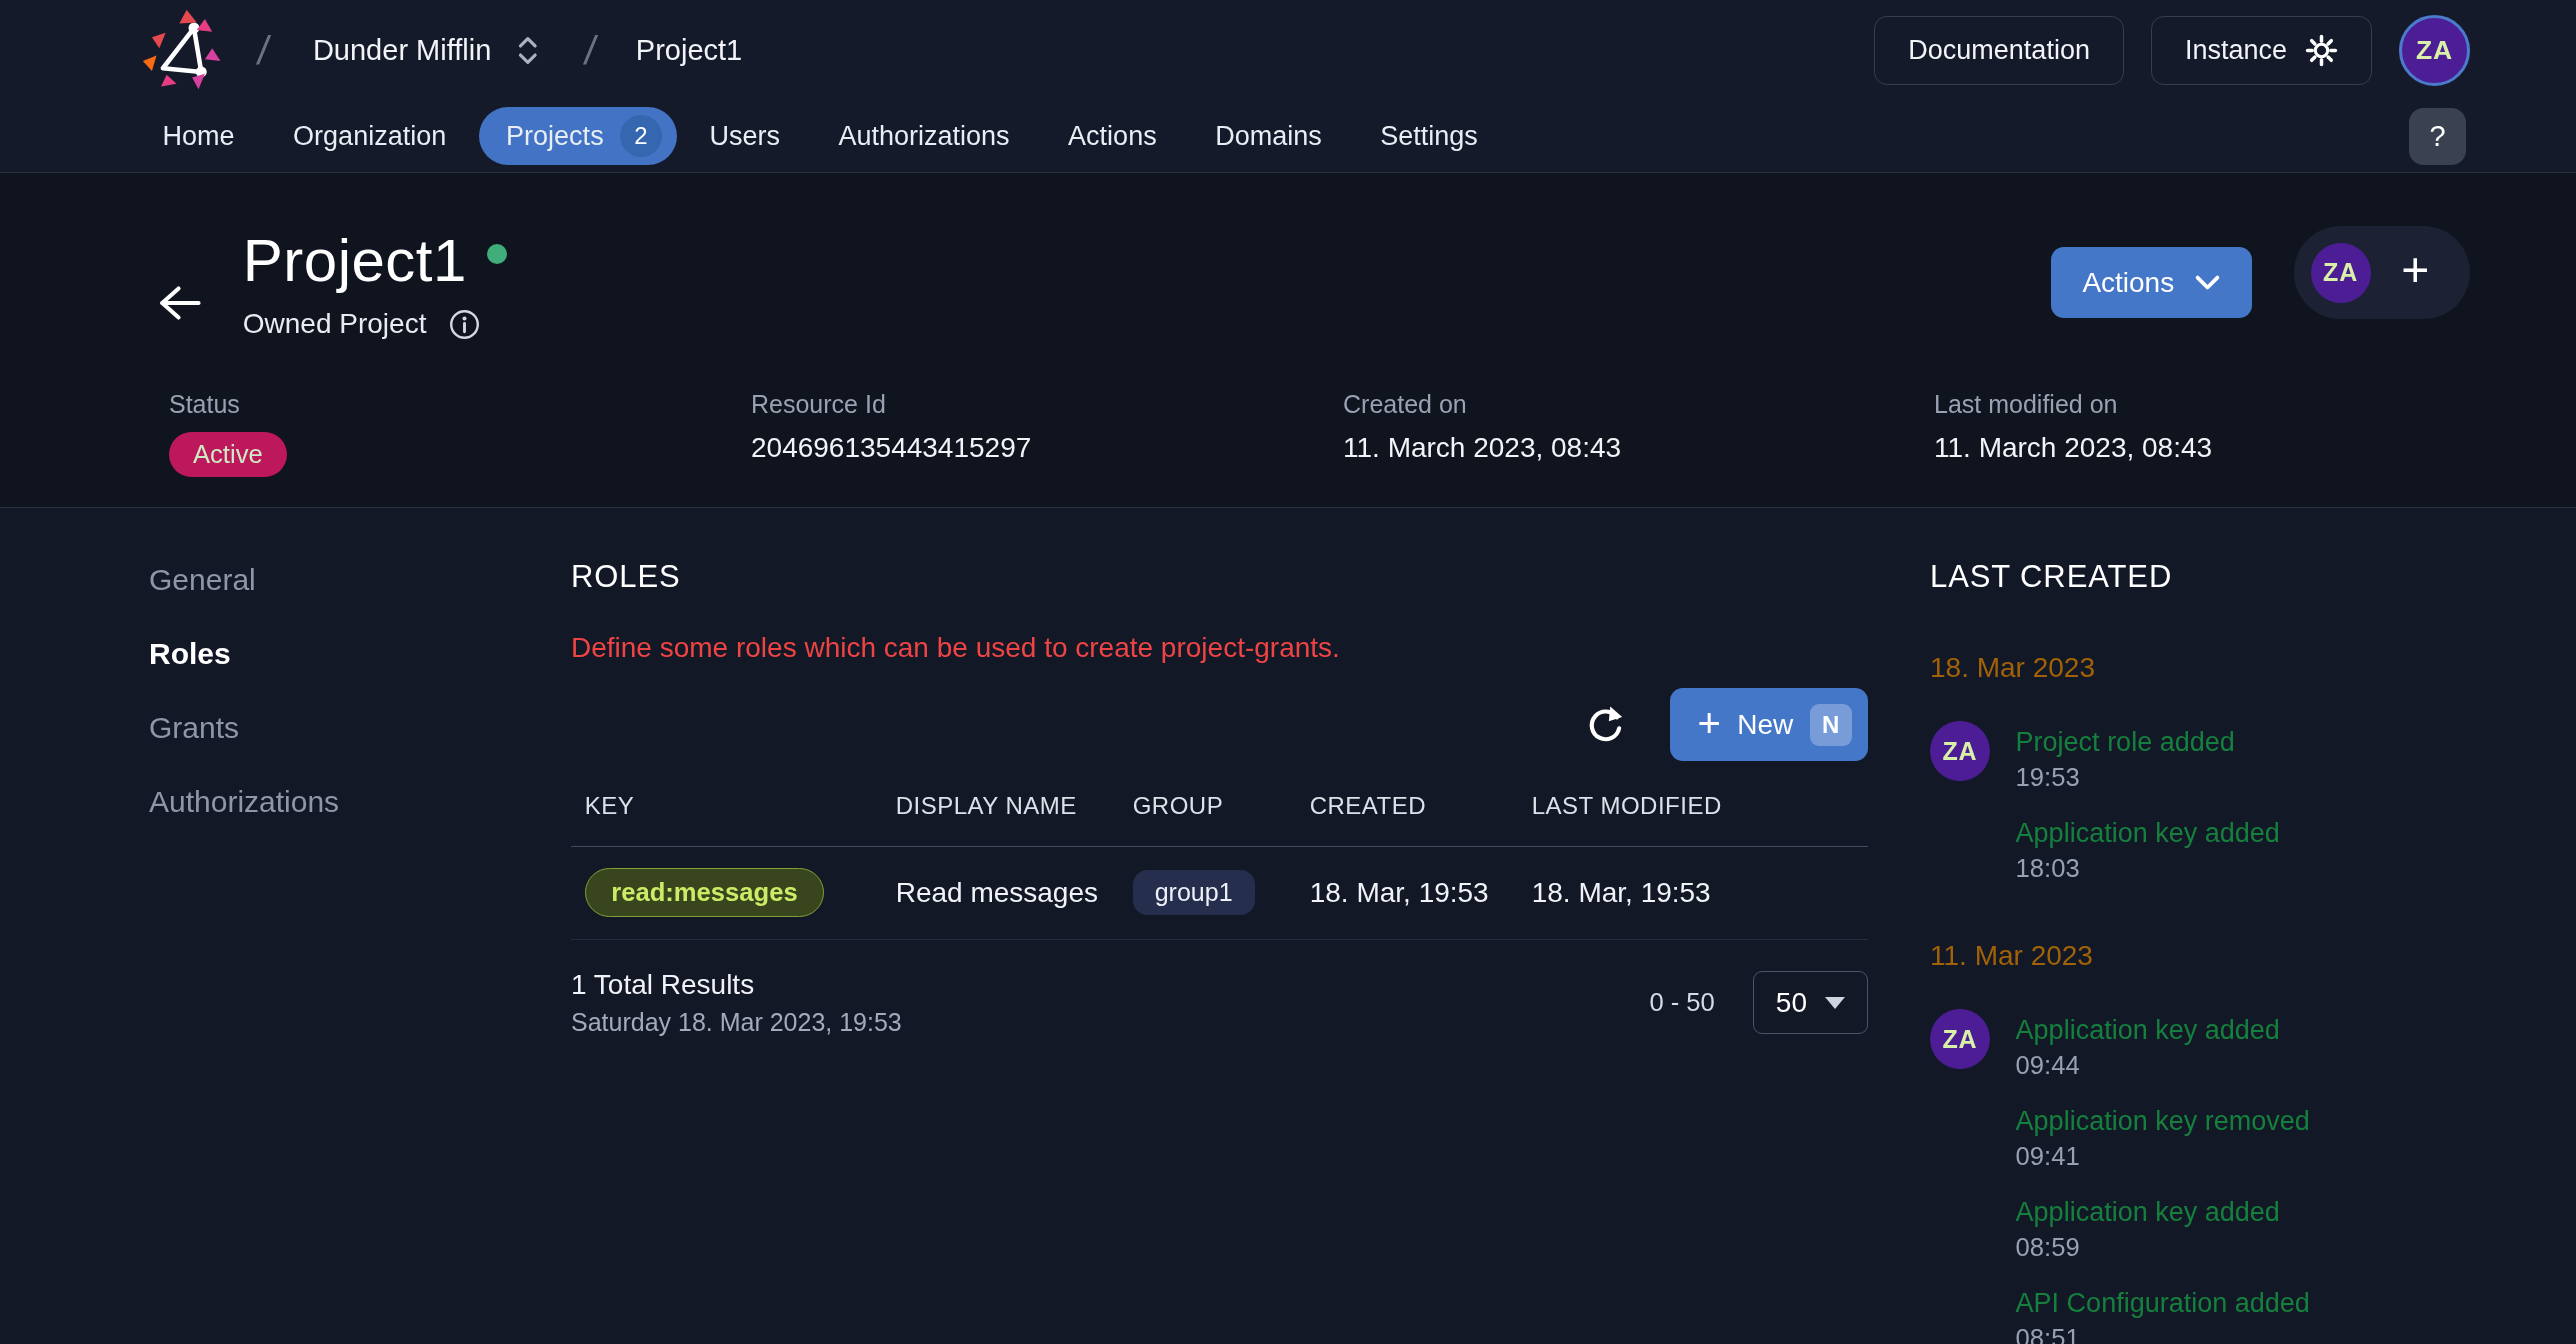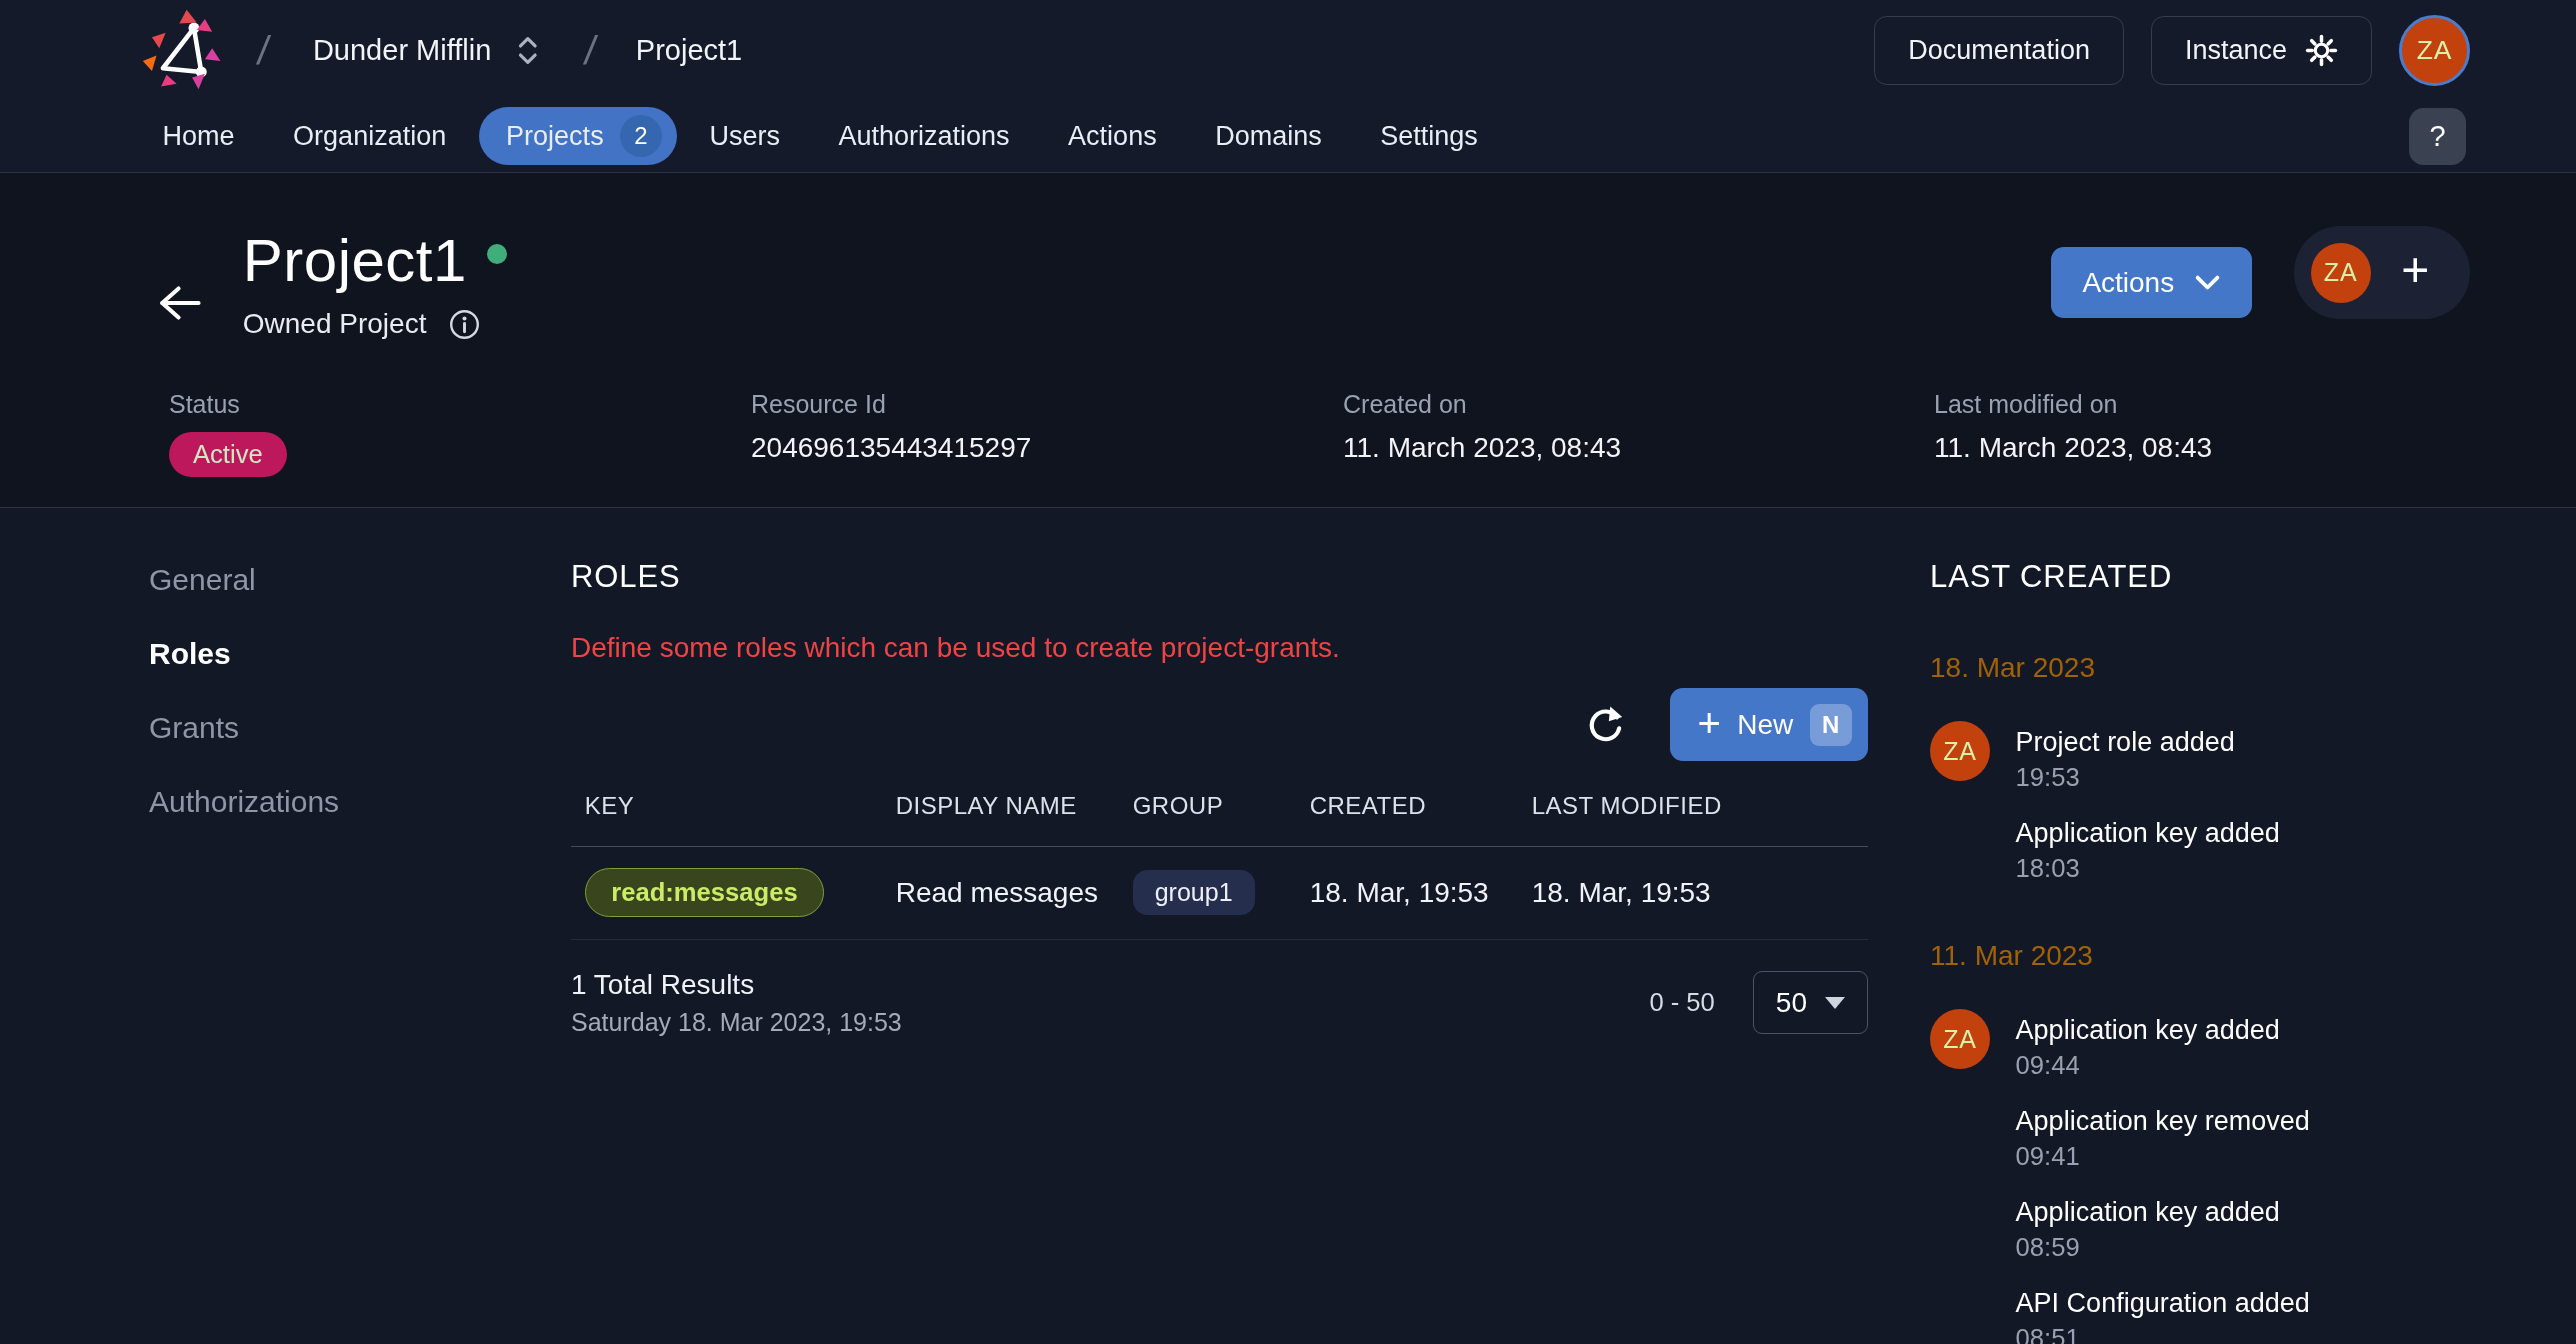--- a/index.html
+++ b/index.html
@@ -27,21 +27,21 @@
   }
   .crumb-project { font-size:29px; color:#f2f4f8; cursor:pointer; margin-left:9px; }
   .topbar-right { display:flex; align-items:center; gap:27px; }
   .chrome-btn {
     display:flex; align-items:center; gap:18px;
     background:transparent; border:1.8px solid #353d50; border-radius:12.8px;
     height:69px; padding:0 33px; color:#f2f4f8; font-size:27px; font-family:inherit; cursor:pointer;
   }
   .avatar {
     width:66px; height:66px; border-radius:50%;
-    background:#c2410c; color:#d9f0a8; font-weight:400;
+    background:#4c1d95; color:#d9f0a8; font-weight:700;
     display:flex; align-items:center; justify-content:center; font-size:26.5px; letter-spacing:0.9px;
   }
   .avatar.ringed { width:71px; height:71px; border:3.7px solid #4b7ccc; cursor:pointer; }
 
   
   .tabbar {
     height:73px; display:flex; align-items:center; padding:0 110px 0 137px;
     border-bottom:1.8px solid #2a3141; gap:7.3px;
   }
   .tab {
@@ -149,21 +149,21 @@
   .caret-down { width:0; height:0; border-left:10px solid transparent; border-right:10px solid transparent; border-top:12px solid #cfd4de; }
 
   
   .changes { padding-left:62px; padding-top:3.7px; overflow:hidden; }
   .changes .section-title { margin-top:-3.7px; }
   .change-date { font-size:28px; color:#a16207; margin-top:57px; }
   .change-group { display:flex; gap:25.6px; margin-top:37px; }
   .change-group .avatar { width:60px; height:60px; font-size:25px; flex:none; }
   .entries { display:flex; flex-direction:column; gap:25.6px; padding-top:5.5px; }
   .entry { cursor:pointer; }
-  .entry-title { font-size:27px; color:#ffffff; }
+  .entry-title { font-size:27px; color:#15803d; }
   .entry-time { font-size:25.6px; color:#98a1b1; margin-top:5.5px; }
 
   svg { display:block; }
 </style>
 </head>
 <body>
 
 <div class="page">
 
   <div class="chrome">

